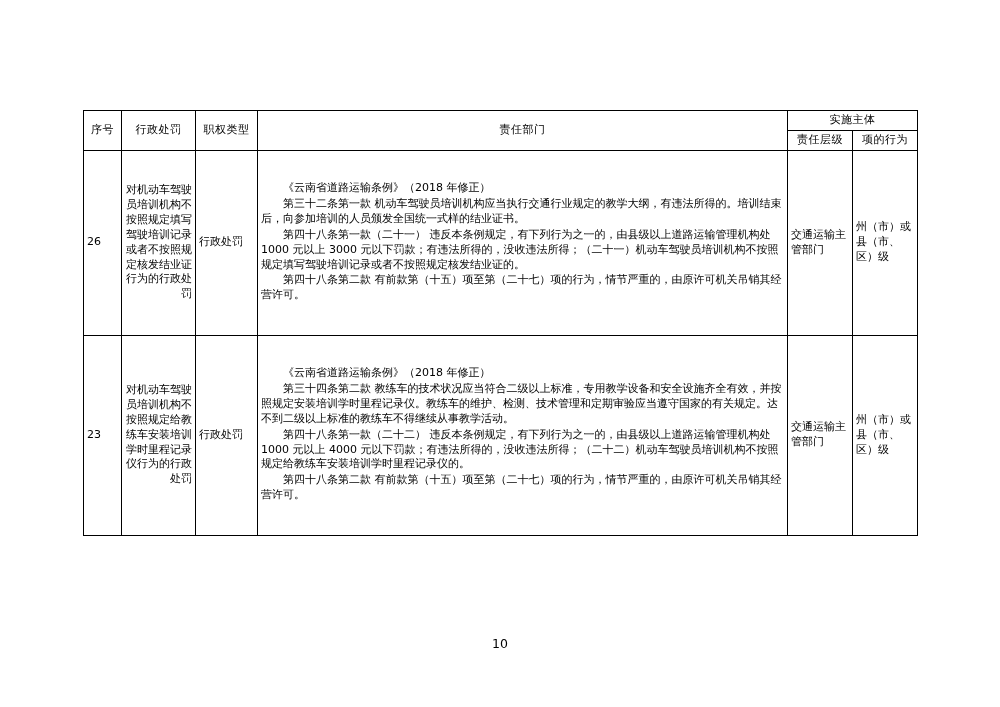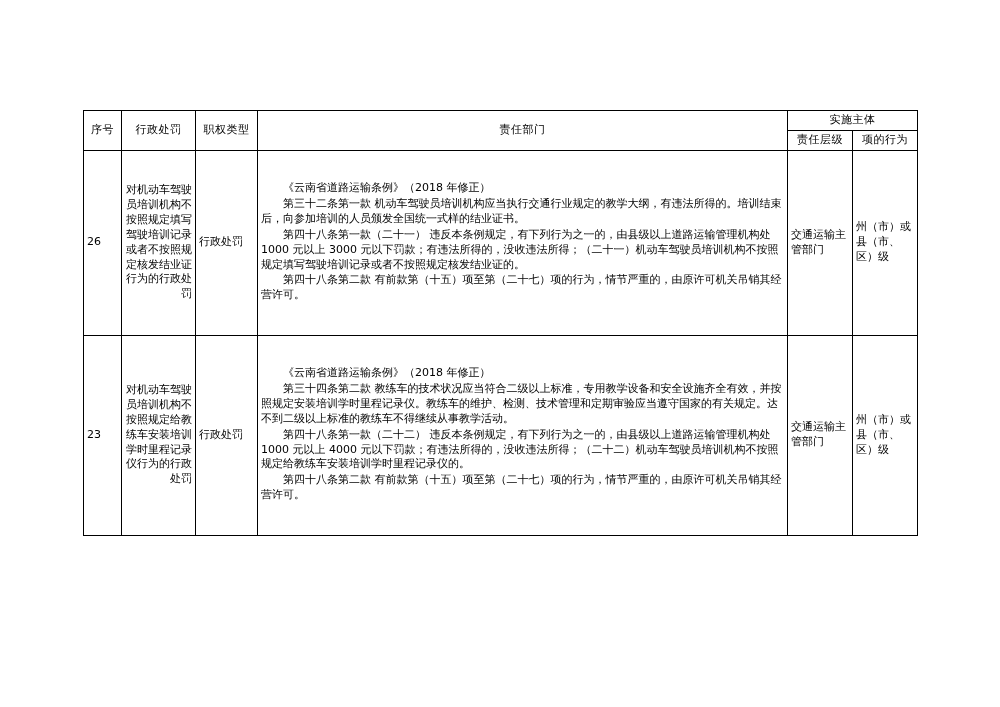--- a/index.html
+++ b/index.html
@@ -147,14 +147,15 @@
           <p>第三十四条第二款 教练车的技术状况应当符合二级以上标准，专用教学设备和安全设施齐全有效，并按照规定安装培训学时里程记录仪。教练车的维护、检测、技术管理和定期审验应当遵守国家的有关规定。达不到二级以上标准的教练车不得继续从事教学活动。</p>
           <p>第四十八条第一款（二十二） 违反本条例规定，有下列行为之一的，由县级以上道路运输管理机构处 1000 元以上 4000 元以下罚款；有违法所得的，没收违法所得；（二十二）机动车驾驶员培训机构不按照规定给教练车安装培训学时里程记录仪的。</p>
           <p>第四十八条第二款 有前款第（十五）项至第（二十七）项的行为，情节严重的，由原许可机关吊销其经营许可。</p>
         </td>
         <td class="cell-side">交通运输主管部门</td>
         <td class="cell-side">州（市）或县（市、区）级</td>
       </tr>
     </tbody>
   </table>
 
+  <div class="page-number">10</div>
 
 </div>
 
 </body></html>

